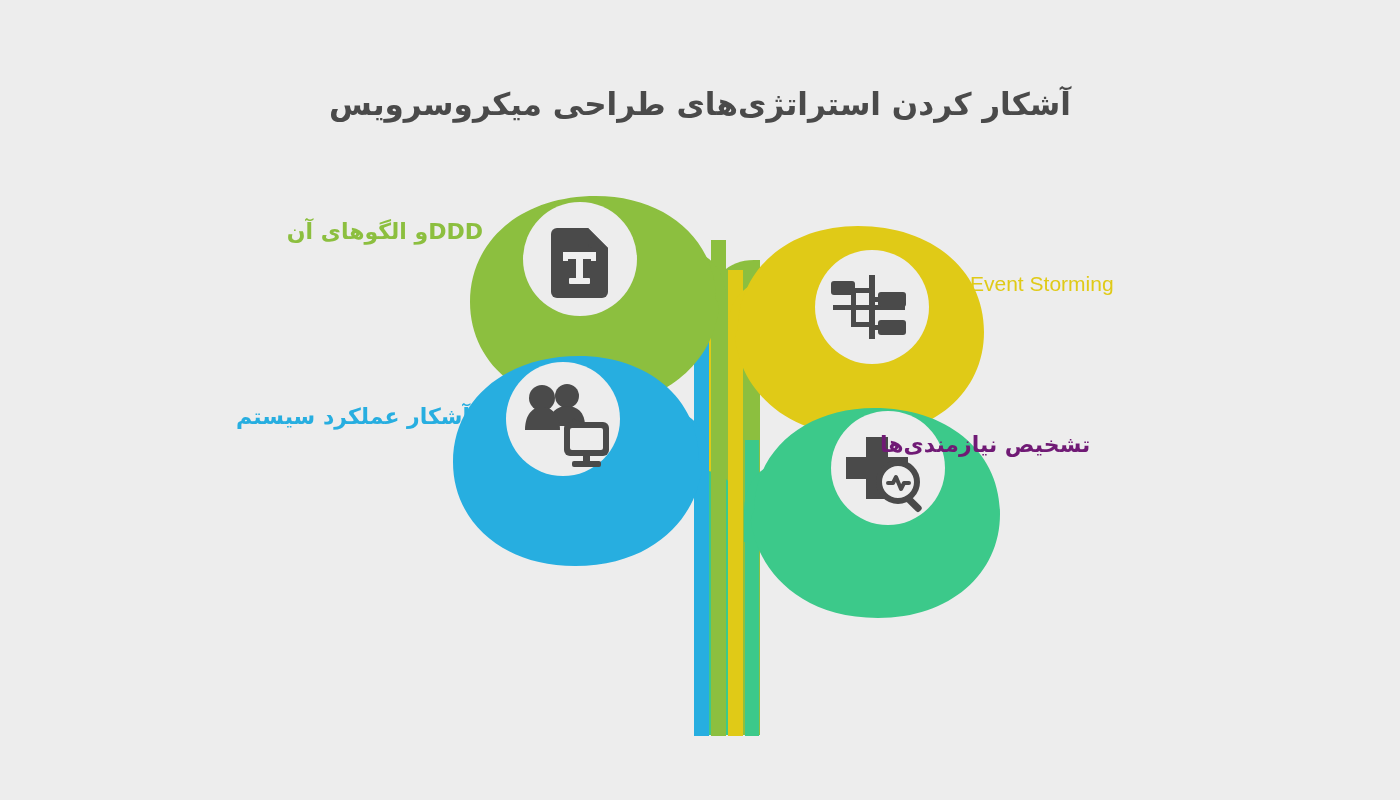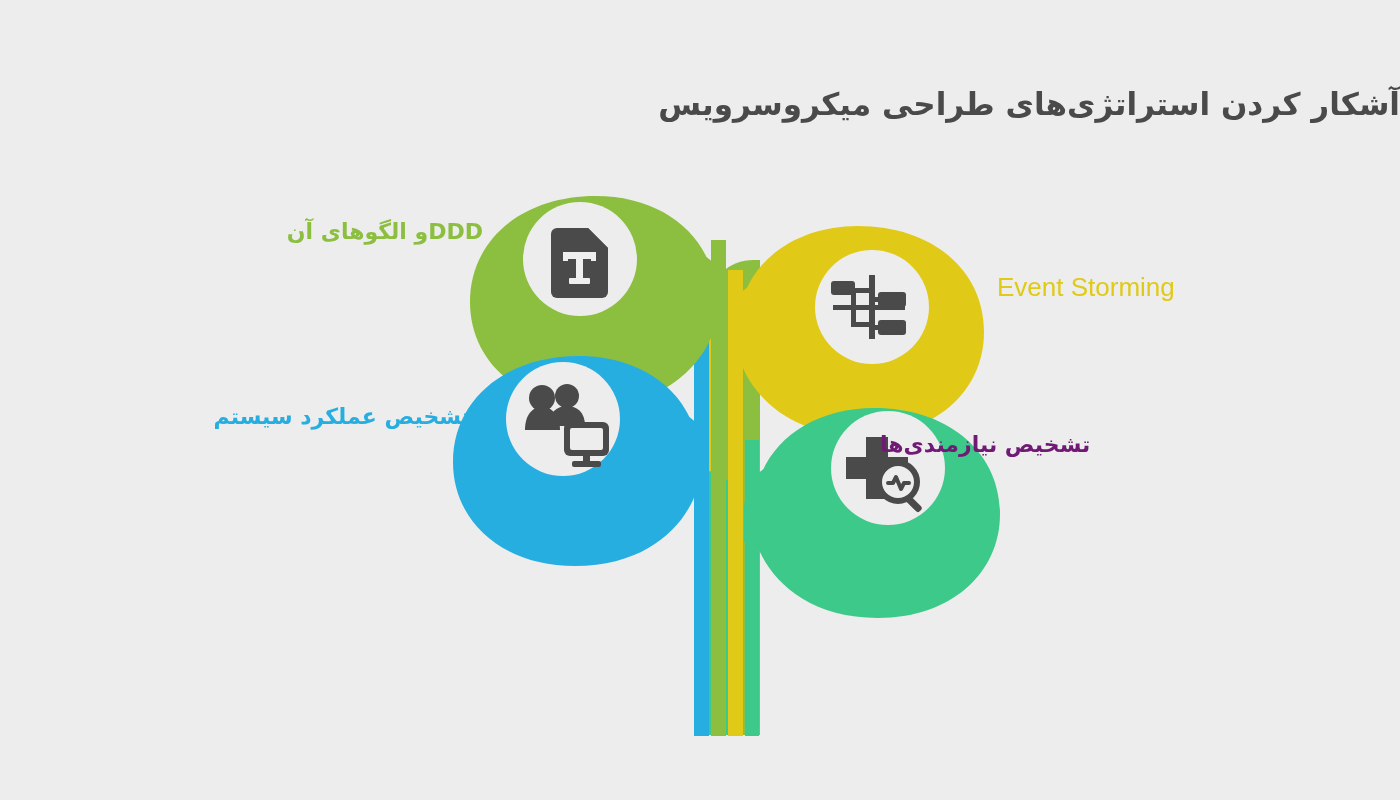--- a/index.html
+++ b/index.html
@@ -20,21 +20,21 @@
     width: 1400px;
     height: 800px;
   }
 
   
   .page-title {
     position: absolute;
     top: 86px;
     left: 0;
     width: 1400px;
-    text-align: right;
+    text-align: center;
     font-size: 31px;
     font-weight: bold;
     color: #4A4A4A;
     direction: rtl;
     letter-spacing: 0;
     white-space: nowrap;
   }
 
   
   .tree-svg {
@@ -49,21 +49,21 @@
     font-size: 22px;
     font-weight: bold;
     white-space: nowrap;
     direction: rtl;
   }
   .branch-label.left  { }
   .branch-label.right { text-align: left; direction: rtl; }
 
   .label-ddd      { top: 219px; left: 108px;  width: 375px; color: #8CBF3F; text-align: right; }
   .label-event    { top: 272px; left: 970px;  width: 380px; color: #E0CA17; text-align: left; direction: ltr;
-                    font-family: "Liberation Sans", sans-serif; font-weight: normal; font-size: 26px; margin-left: 27px;}
+                    font-family: "Liberation Sans", sans-serif; font-weight: normal; font-size: 21px;}
   .label-perf     { top: 404px; left: 90px;   width: 380px; color: #27AEE0; text-align: right; }
   .label-req      { top: 432px; left: 880px;  width: 320px; color: #701a75; text-align: left; }
 
   
   .logo {
     position: absolute;
     left: 1106px;
     top: 712px;
     width: 250px;
     height: 76px;
@@ -298,18 +298,18 @@
 
         <path d="M 888 483 L 893 483 L 896 477 L 901 489 L 904 483 L 909 483" fill="none" stroke="#4A4A4A" stroke-width="4" stroke-linecap="round" stroke-linejoin="round"></path>
       </g>
     </g>
   </svg>
 
   <div class="branch-label left label-ddd">DDDو الگوهای آن</div>
 
   <div class="branch-label right label-event">Event Storming</div>
 
-  <div class="branch-label left label-perf">تشخیص عملکرد سیستم</div>
+  <div class="branch-label left label-perf">آشکار عملکرد سیستم</div>
 
   <div class="branch-label right label-req">تشخیص نیازمندی‌ها</div>
 
 
 </div>
 
 </body></html>

